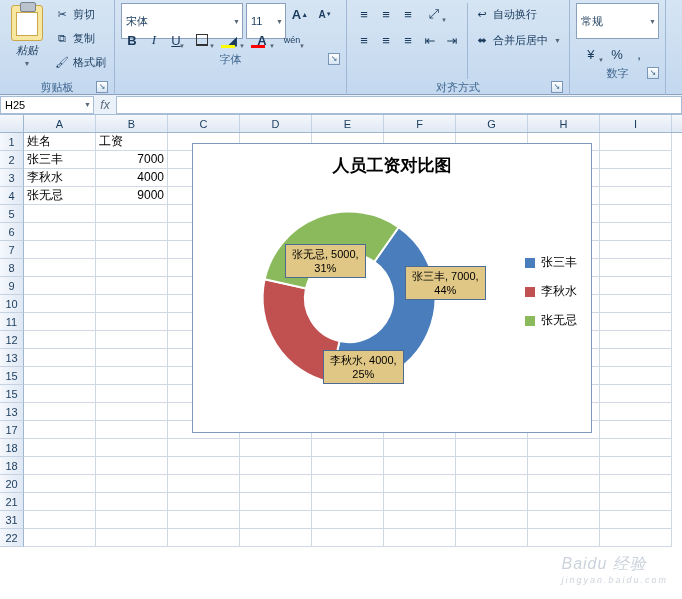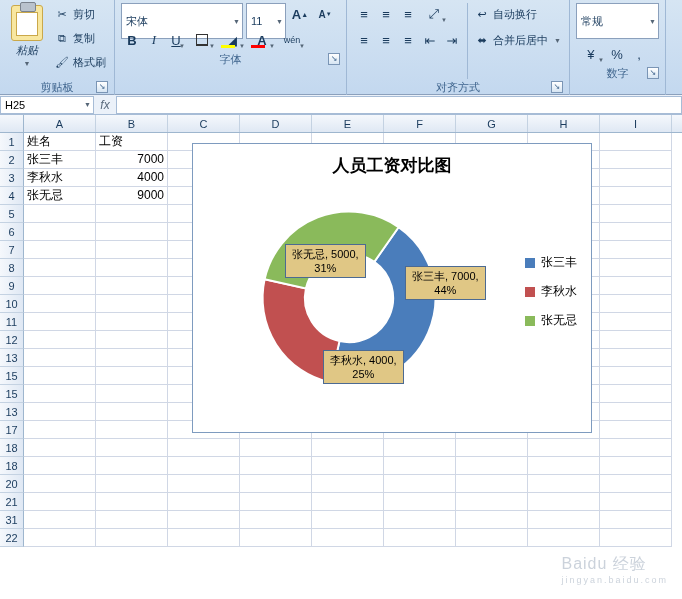--- a/index.html
+++ b/index.html
@@ -60,21 +60,21 @@
 
 .chart { position: absolute; left: 192px; top: 28px; width: 400px; height: 290px; background: #fff; border: 1px solid #7e9bbf; }
 .chart-title { text-align: center; font-size: 17px; font-weight: bold; color: #000; margin-top: 10px; }
 .donut { position: absolute; left: 60px; top: 58px; width: 192px; height: 192px; }
 .legend { position: absolute; right: 14px; top: 110px; font-size: 12px; }
 .legend-item { display: flex; align-items: center; gap: 6px; margin-bottom: 12px; }
 .swatch { width: 10px; height: 10px; }
 .data-label { position: absolute; background: #e0c785; border: 1px solid #4c6a92; padding: 2px 6px; font-size: 11px; text-align: center; line-height: 14px; color: #000; }
 
 
-.wm { position: absolute; right: 14px; bottom: 14px; font-size: 16px; color: rgba(140,155,175,0.45); letter-spacing: 1px; }
+.wm { position: absolute; right: 14px; bottom: 14px; font-size: 16px; color: rgba(140,155,175,0.45); font-style: italic; letter-spacing: 1px; }
 .wm small { display: block; font-size: 9px; text-align: right; letter-spacing: 2px; }
 </style>
 </head>
 <body>
 
 <div class="ribbon">
 
   <div class="group">
     <div class="group-body">
       <div class="paste-btn">

